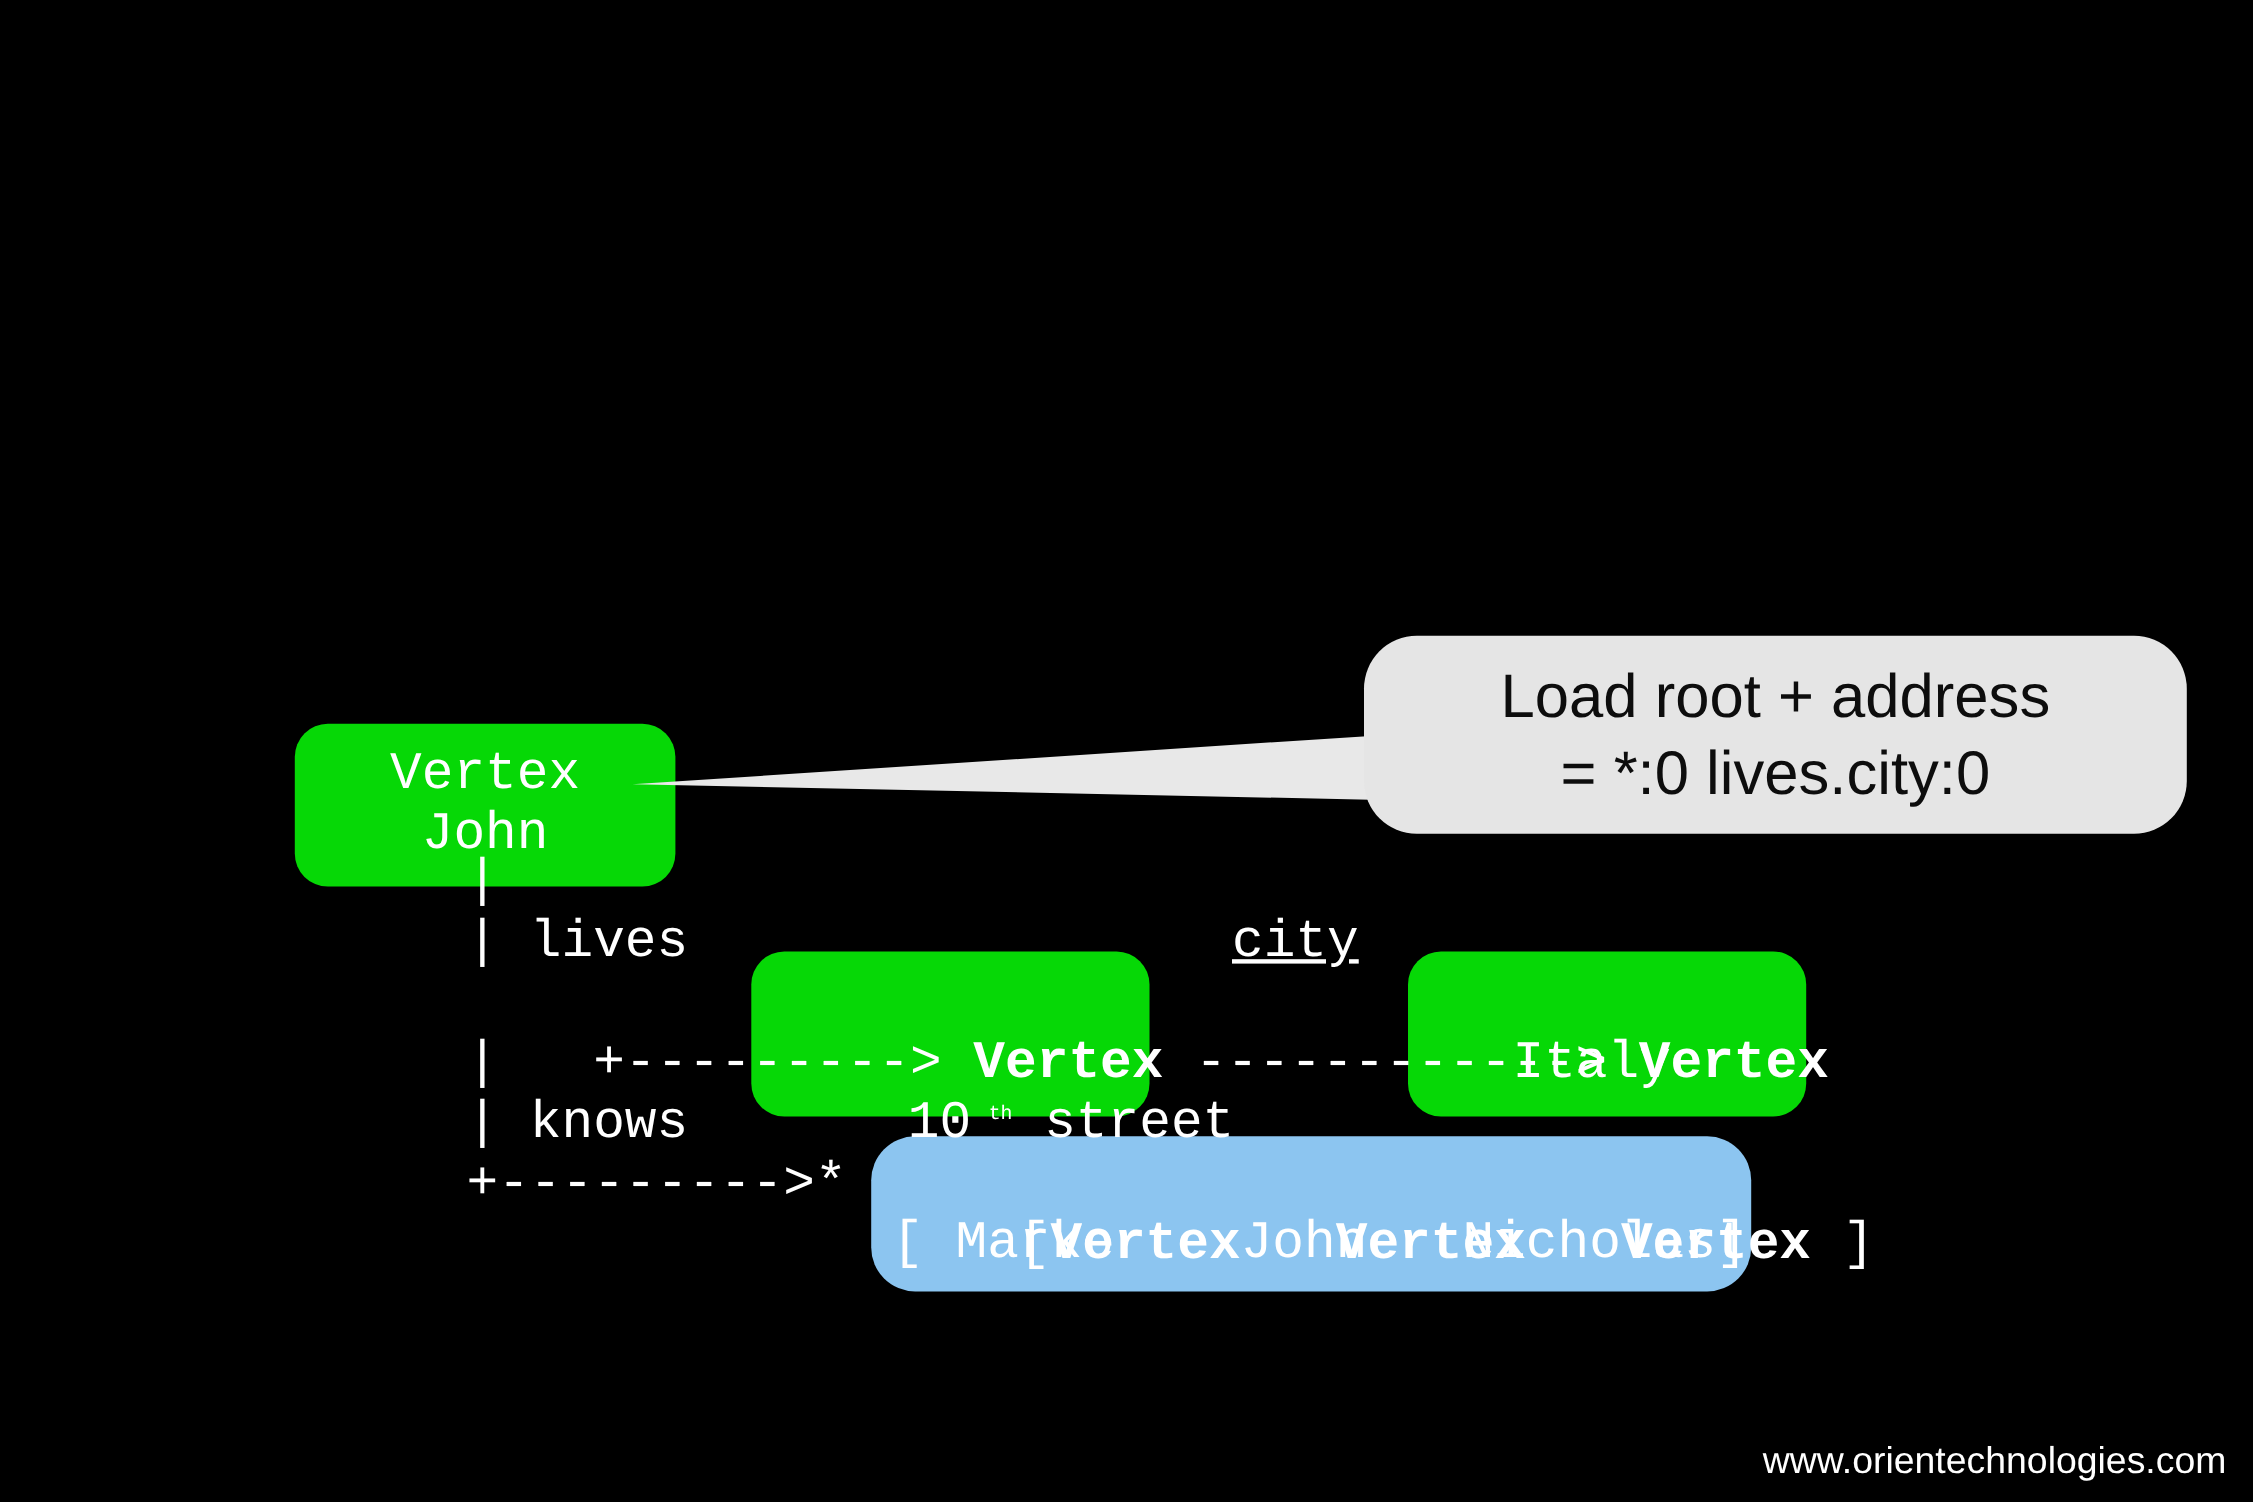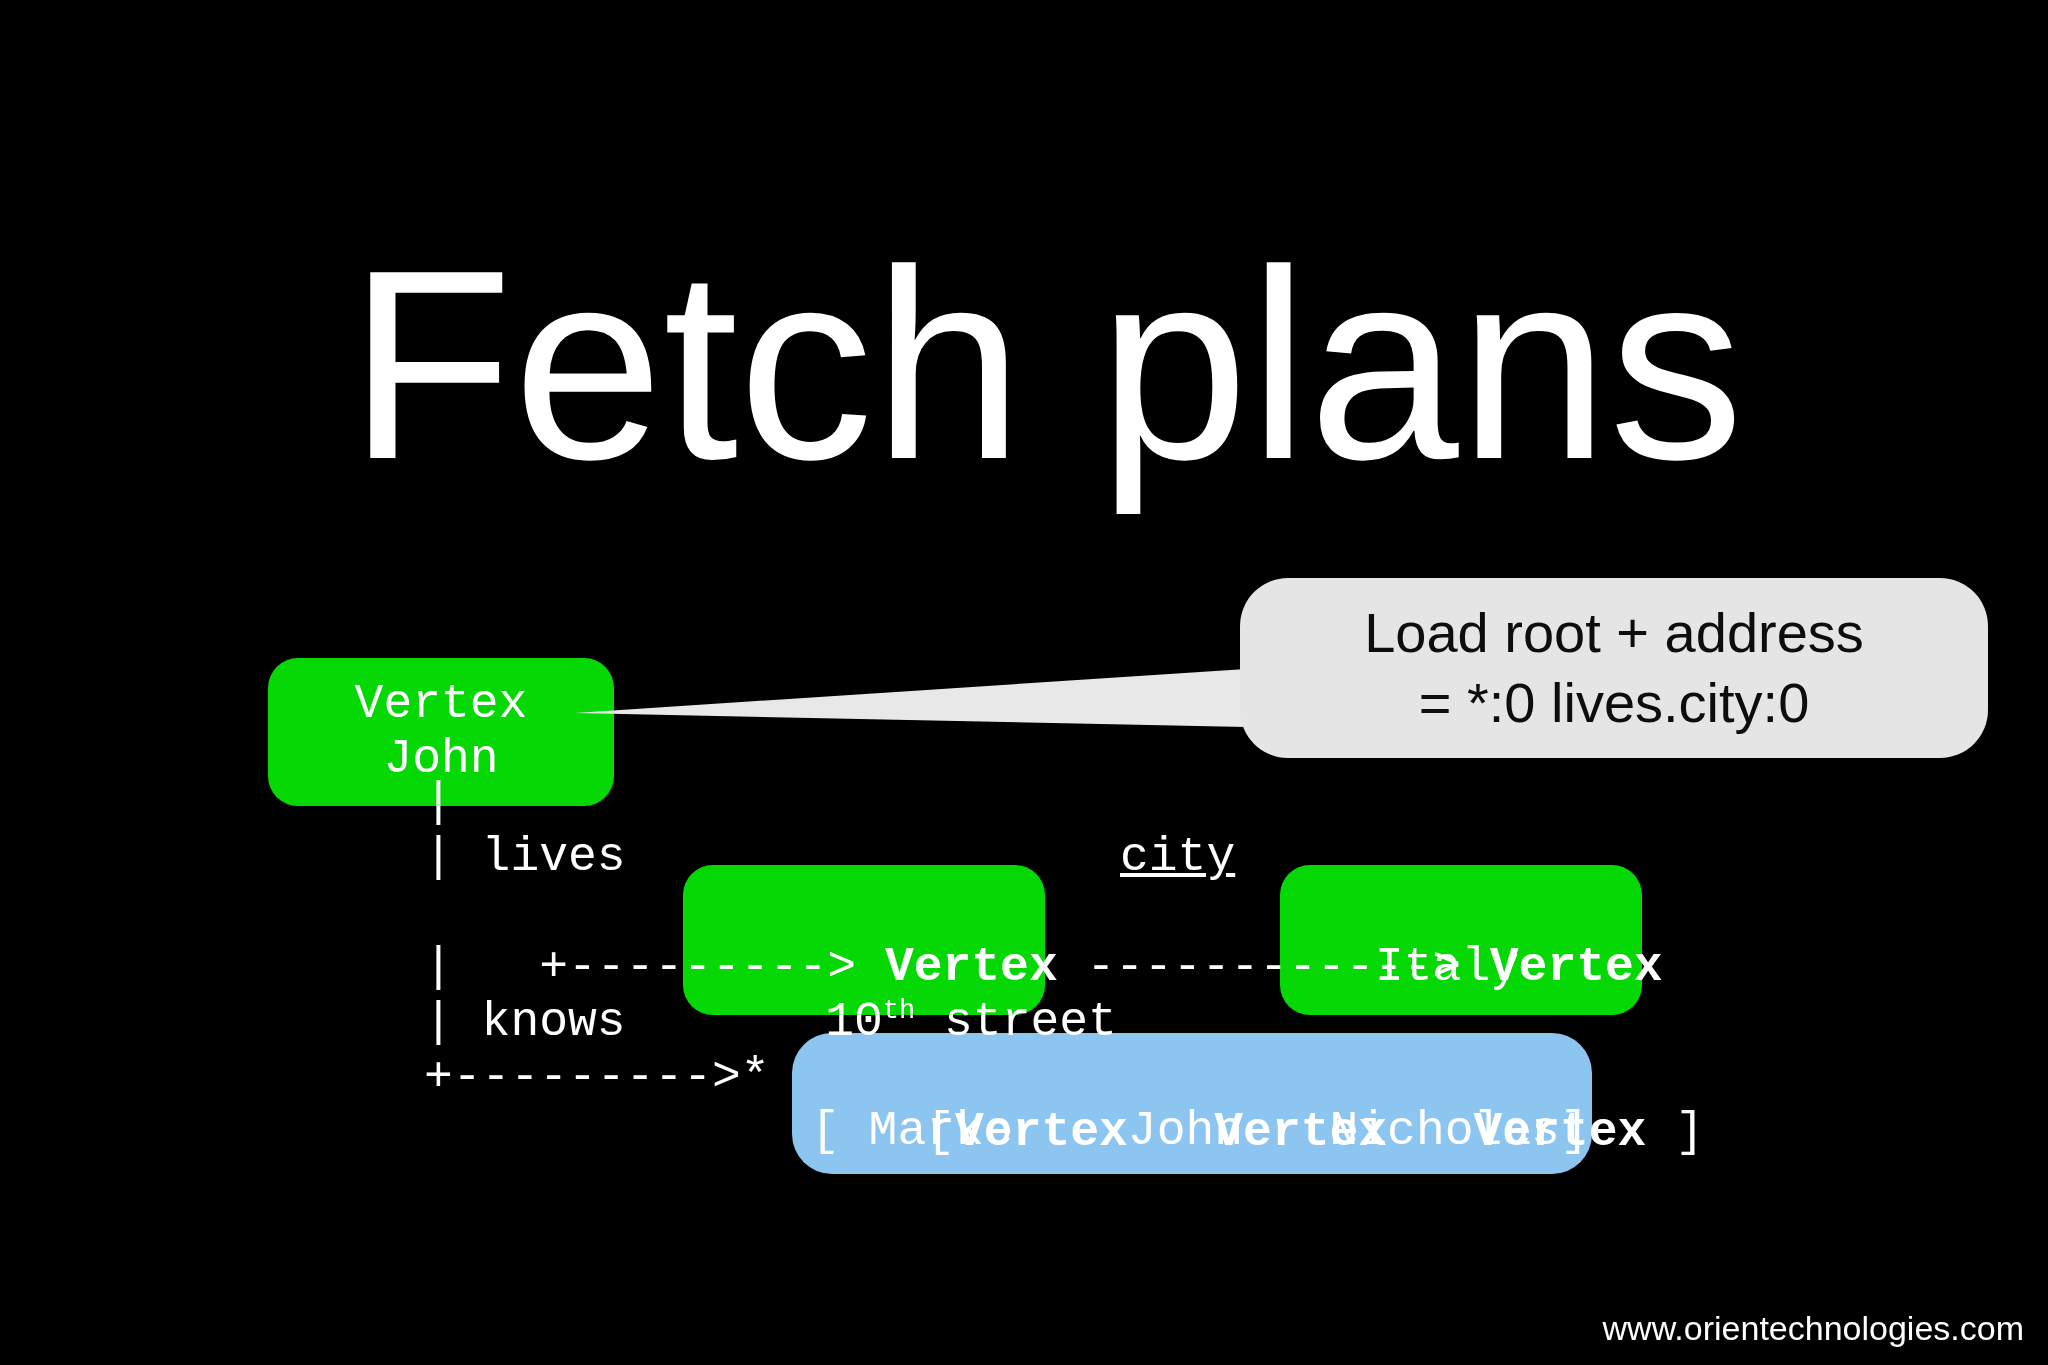--- a/index.html
+++ b/index.html
@@ -15,21 +15,21 @@
   }
   .mono {
     position:absolute;
     font-family:"Liberation Mono","DejaVu Sans Mono",monospace;
     font-size:48px; line-height:55px; height:55px;
     color:#ffffff; white-space:pre;
     z-index:3;
   }
   .mono .b { font-weight:bold; }
   .sup {
-    font-size:27px; position:relative; top:-17px;
+    font-size:18px; position:relative; top:-17px;margin-left:16px;
   }
   .vbox {
     position:absolute; background:#06d806; border-radius:30px; z-index:1;
   }
   .vbox.flexc {
     display:flex; flex-direction:column; align-items:center; justify-content:center;
   }
   .vbox .bline {
     font-family:"Liberation Mono","DejaVu Sans Mono",monospace;
     font-size:48px; line-height:55px; color:#ffffff; white-space:pre; text-align:center;
@@ -48,21 +48,20 @@
   .footer {
     position:absolute; top:1308px; right:24px;
     font-size:34px; line-height:40px; color:#ffffff;
   }
 </style>
 </head>
 <body>
 
 <div class="stage">
 
-  <div class="title">Fetch plans</div>
 
   <svg class="tail-svg" width="2048" height="1365" viewBox="0 0 2048 1365">
     <polygon points="575,713 1246,669 1246,727" fill="#e8e8e8"></polygon>
   </svg>
 
   <div class="callout">
     <div>Load root + address</div>
     <div>= *:0 lives.city:0</div>
   </div>
 

